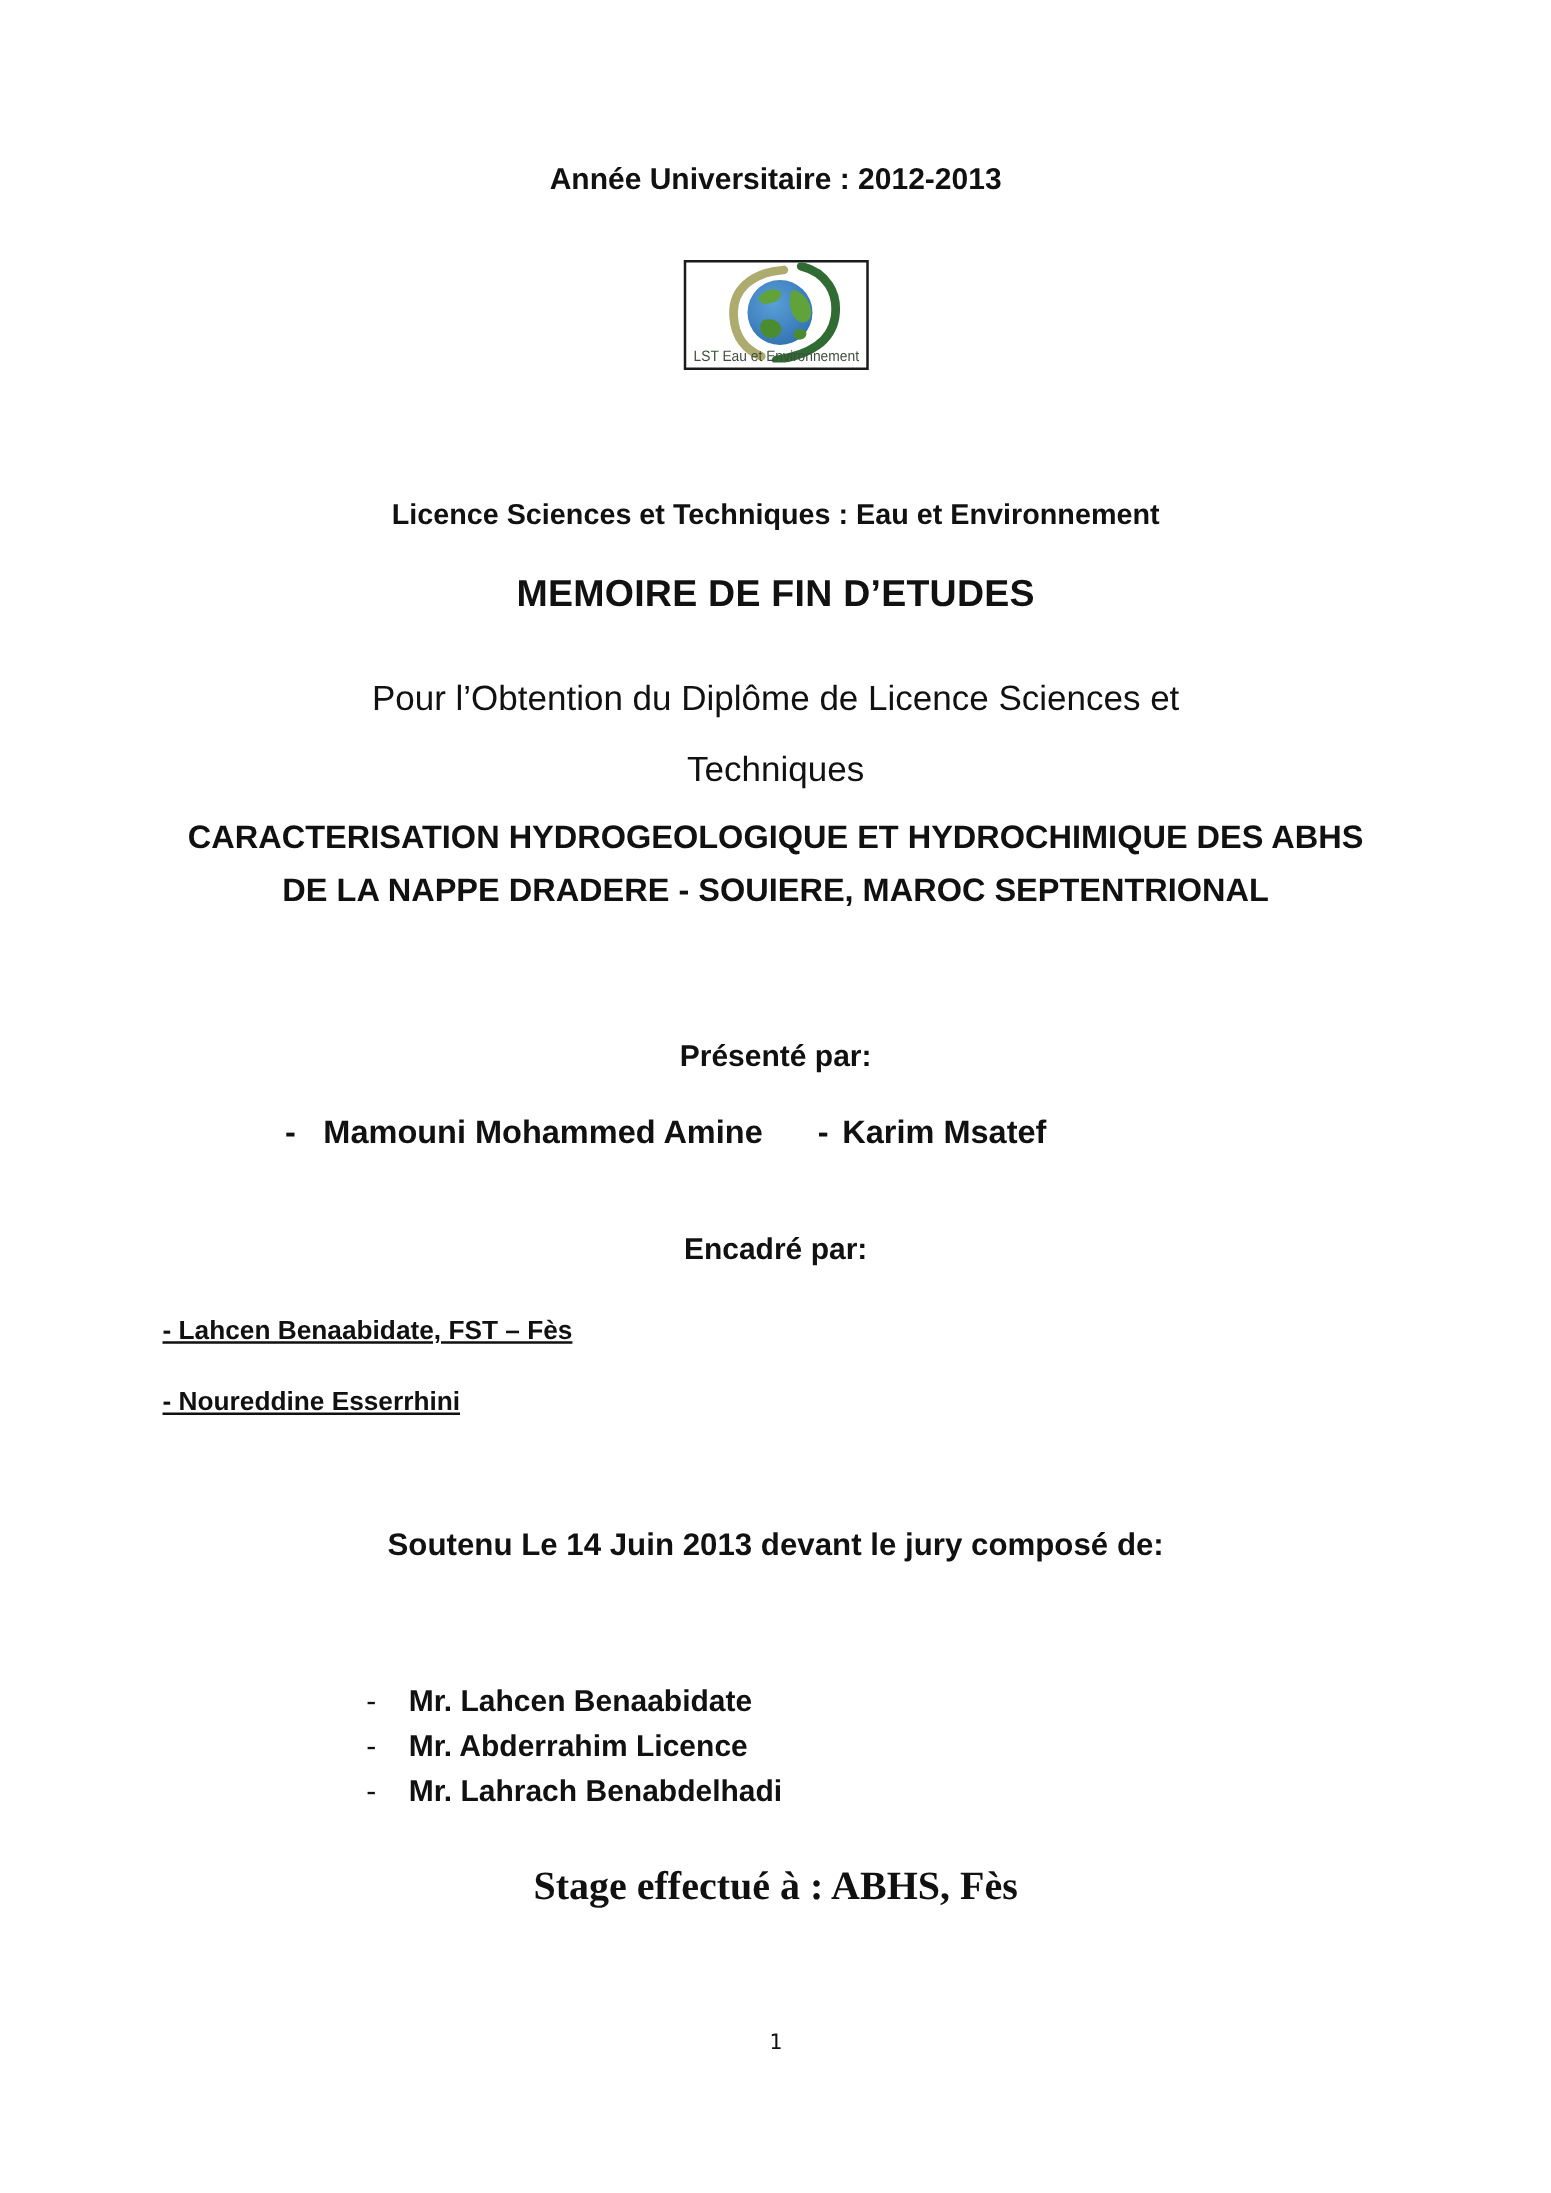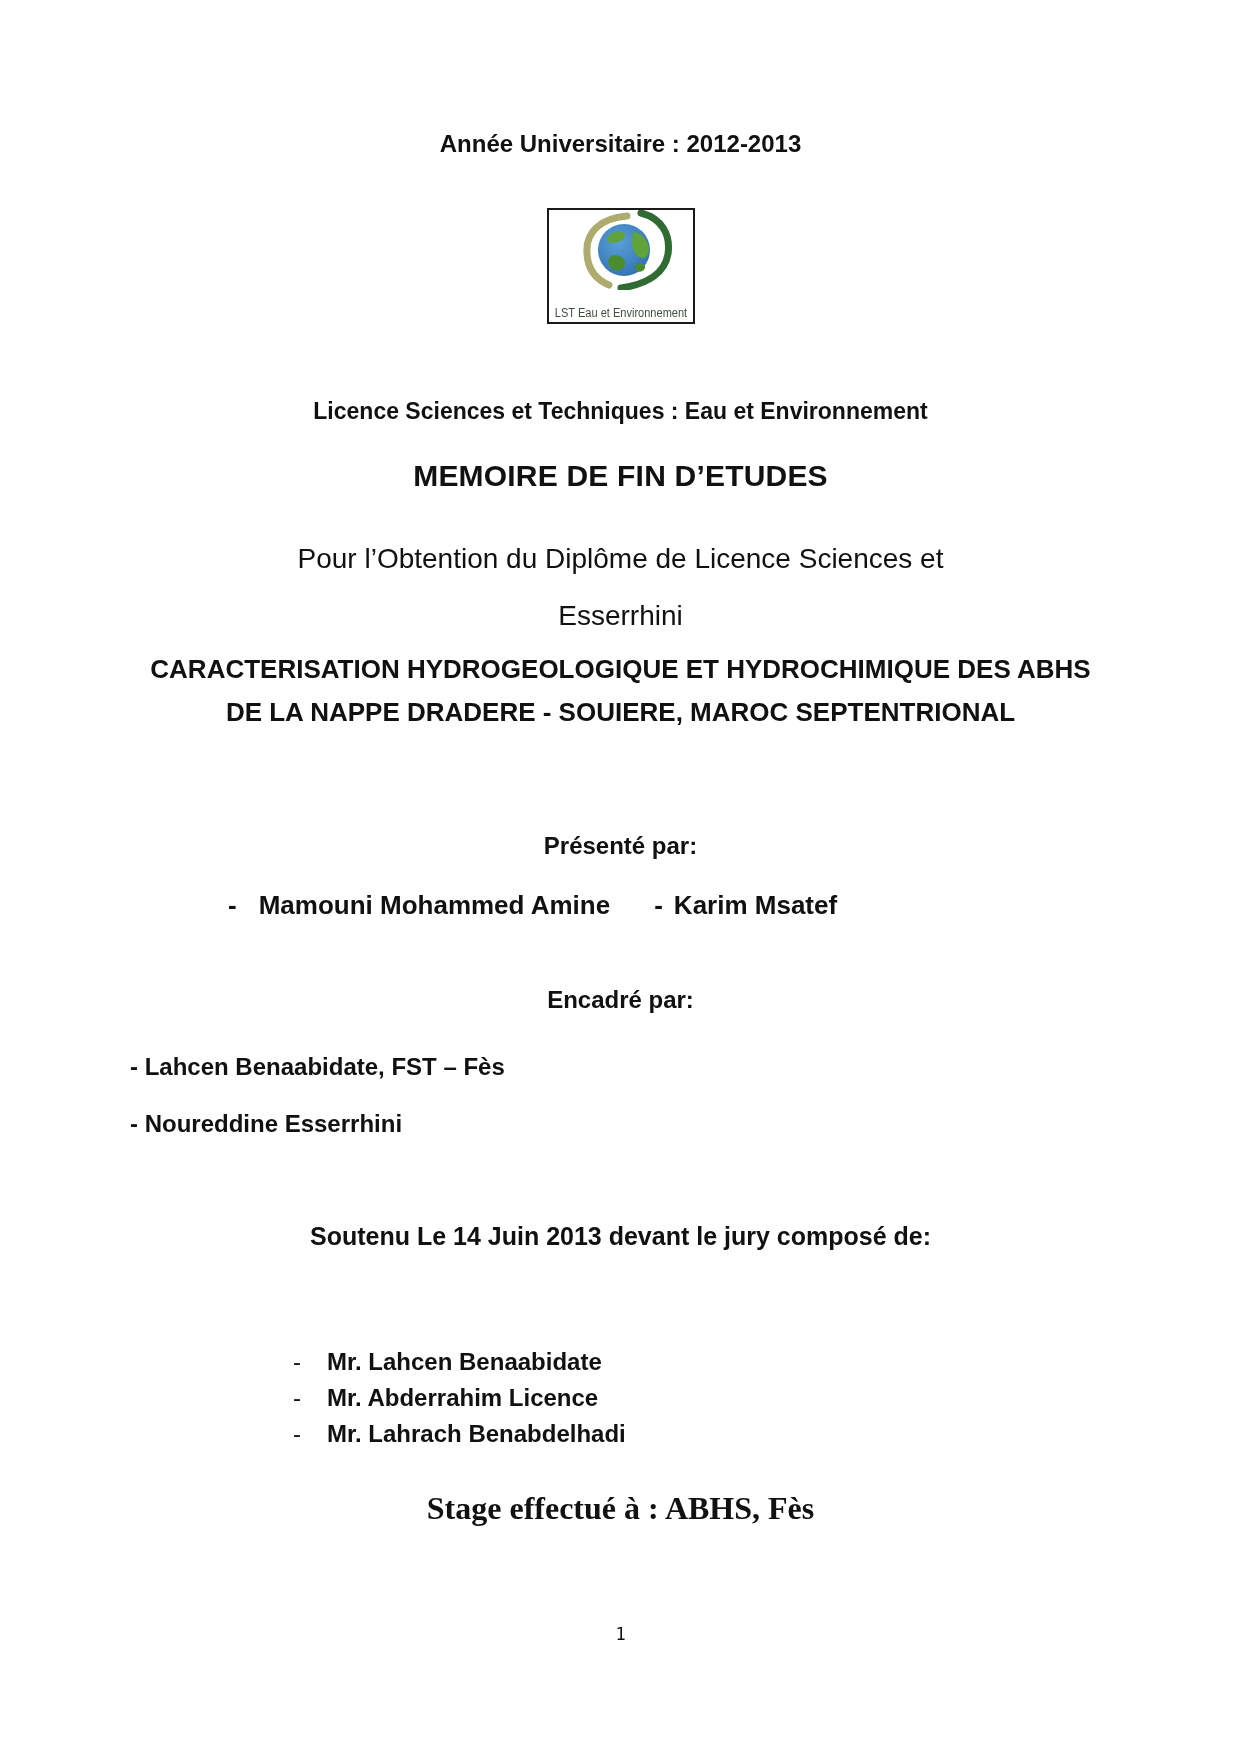--- a/index.html
+++ b/index.html
@@ -13,21 +13,21 @@
   }
   .abs{position:absolute;left:0;right:0;}
   .center{text-align:center;}
   .nowrap{white-space:nowrap;}
 
   .header-line{top:130px;font-size:24px;font-weight:700;}
 
   
   .logo-box{
     position:absolute;top:208px;left:50%;transform:translateX(-50%);
-    width:148px;height:116px;
+    width:148px;height:88px;
     border:2px solid #1a1a1a;
     background:#ffffff;
     box-sizing:border-box;
   }
   .logo-art{position:absolute;top:0;left:0;}
   .logo-caption{
     position:absolute;bottom:2px;left:0;right:0;
     text-align:center;
     font-size:12px;
     color:#3f4d3f;
@@ -46,21 +46,21 @@
 
   .authors-line{
     position:absolute;top:890px;left:228px;
     display:flex;align-items:baseline;
     font-size:26px;font-weight:700;white-space:nowrap;
   }
   .authors-line .dash1{margin-right:22px;}
   .authors-line .dash2{margin-left:44px;margin-right:11px;}
 
   .supervised-by{top:986px;font-size:24px;font-weight:700;}
-  .supervisor-line{position:absolute;left:130px;font-size:24px;font-weight:700;white-space:nowrap;}
+  .supervisor-line{position:absolute;left:130px;font-size:21px;font-weight:700;white-space:nowrap;text-decoration:underline;}
   .supervisor-1{top:1053px;}
   .supervisor-2{top:1110px;}
 
   .defense-line{top:1222px;font-size:25px;font-weight:700;}
 
   .jury-list{position:absolute;top:1348px;left:293px;font-size:24px;font-weight:700;}
   .jury-row{display:flex;align-items:baseline;height:36px;white-space:nowrap;}
   .jury-row .dash{margin-right:26px;font-weight:400;}
 
   .internship-line{
@@ -97,21 +97,21 @@
   </svg>
   <div class="logo-caption">LST Eau et Environnement</div>
 </div>
 
 <div class="abs center program-line nowrap">Licence Sciences et Techniques : Eau et Environnement</div>
 
 <div class="abs center memoir-title nowrap">MEMOIRE DE FIN D’ETUDES</div>
 
 <div class="abs center purpose-block">
   <div>Pour l’Obtention du Diplôme de Licence Sciences et</div>
-  <div>Esserrhini</div>
+  <div>Techniques</div>
 </div>
 
 <div class="abs center thesis-title">
   <div class="nowrap">CARACTERISATION HYDROGEOLOGIQUE ET HYDROCHIMIQUE DES ABHS</div>
   <div class="nowrap">DE LA NAPPE DRADERE - SOUIERE, MAROC SEPTENTRIONAL</div>
 </div>
 
 <div class="abs center presented-by">
   <span class="underlined">Présenté par</span><span>:</span>
 </div>

